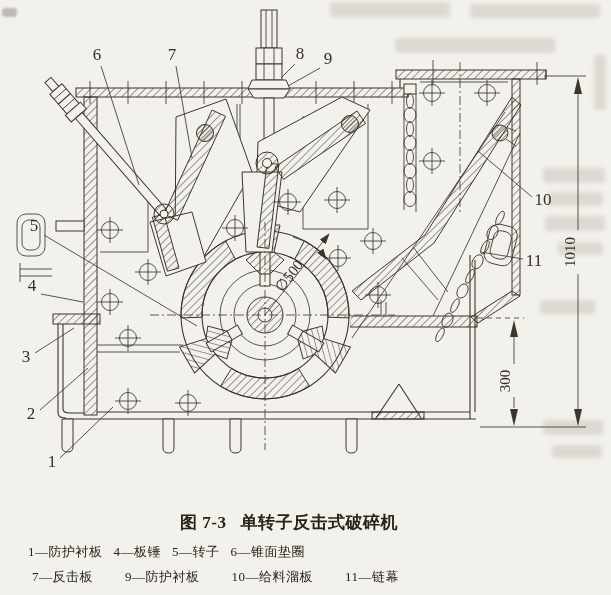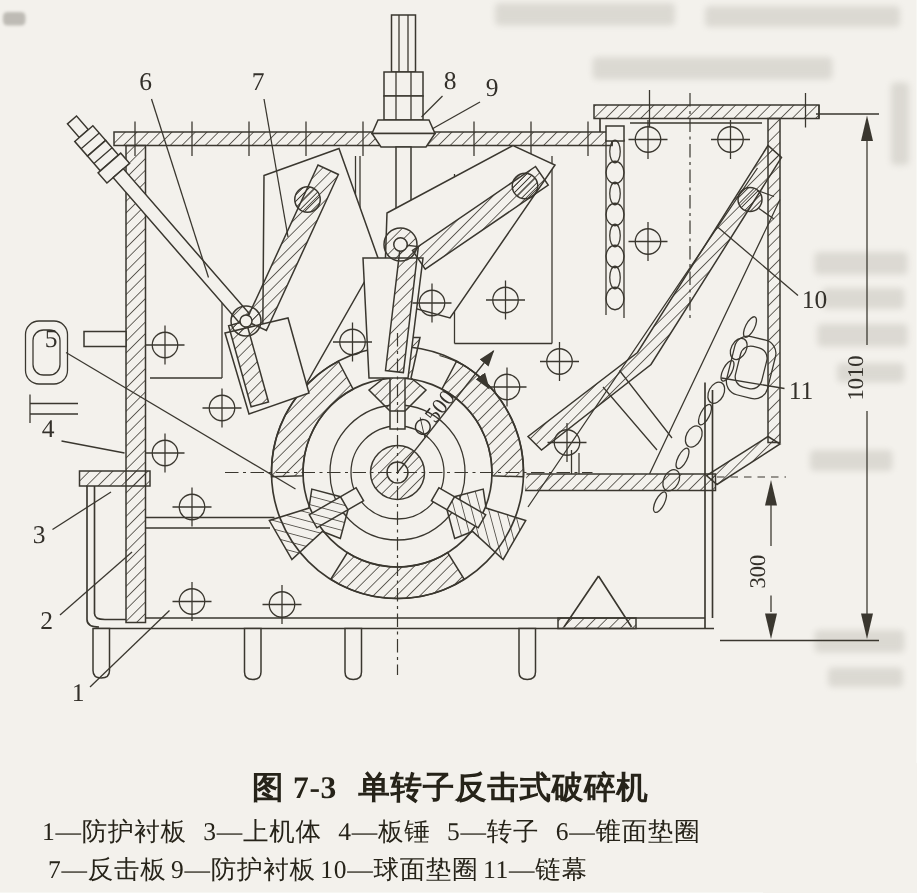--- a/index.html
+++ b/index.html
@@ -17,25 +17,25 @@
   svg .wht{fill:#f3f1ec;stroke:#3a372f;stroke-width:1;}
   svg .htch{fill:url(#h1);stroke:#3a372f;stroke-width:1;}
   svg .dhtch{fill:url(#h2);stroke:#3a372f;stroke-width:1;}
   svg .dashdot{stroke:#3a372f;stroke-width:.8;fill:none;stroke-dasharray:9 3 2 3;}
   svg .dashes{stroke:#3a372f;stroke-width:.8;fill:none;stroke-dasharray:5 4;}
   svg .ink{fill:#3a372f;}
   svg text{fill:#33302a;}
   svg text.num{font:17px "Liberation Serif",serif;}
   svg text.dim{font:15px "Liberation Serif",serif;}
   .caption{position:absolute;left:0;width:611px;color:#262319;}
-  .cap-title{top:511px;left:168px;position:absolute;font-size:21px;font-weight:bold;letter-spacing:.5px;white-space:nowrap;}
+  .cap-title{top:511px;left:180px;position:absolute;font-size:17px;font-weight:bold;letter-spacing:.5px;white-space:nowrap;}
   .cap-title .gap{display:inline-block;width:14px;}
-  .legend-row{position:absolute;display:flex;white-space:nowrap;font-size:17px;}
+  .legend-row{position:absolute;display:flex;white-space:nowrap;font-size:13px;}
   .legend-row.r1{top:543px;left:28px;gap:11px;}
-  .legend-row.r2{top:568px;left:32px;gap:3px;}
+  .legend-row.r2{top:568px;left:32px;gap:32px;}
   .legend-row .entry span{letter-spacing:.5px;}
 </style>
 </head>
 <body>
 
 <div class="page">
 
   <div class="smudge dark" style="left:2px;top:8px;width:15px;height:9px;"></div>
   <div class="smudge" style="left:330px;top:2px;width:120px;height:15px;"></div>
   <div class="smudge" style="left:470px;top:4px;width:130px;height:14px;"></div>
@@ -263,26 +263,25 @@
       <text class="num" text-anchor="middle" x="543" y="205">10</text>
       <path class="ln thin" d="M523,259 L481,252"></path>
       <text class="num" text-anchor="middle" x="534" y="266">11</text>
     </g>
   </svg>
 
   <div class="caption">
     <div class="cap-title"><span>图 7-3</span><span class="gap"></span><span>单转子反击式破碎机</span></div>
     <div class="legend-row r1">
       <span class="entry"><span>1</span><span>—</span><span>防护衬板</span></span>
-      <span class="entry"><span>3</span><span>—</span><span>上机体</span></span>
       <span class="entry"><span>4</span><span>—</span><span>板锤</span></span>
       <span class="entry"><span>5</span><span>—</span><span>转子</span></span>
       <span class="entry"><span>6</span><span>—</span><span>锥面垫圈</span></span>
     </div>
     <div class="legend-row r2">
       <span class="entry"><span>7</span><span>—</span><span>反击板</span></span>
       <span class="entry"><span>9</span><span>—</span><span>防护衬板</span></span>
-      <span class="entry"><span>10</span><span>—</span><span>球面垫圈</span></span>
+      <span class="entry"><span>10</span><span>—</span><span>给料溜板</span></span>
       <span class="entry"><span>11</span><span>—</span><span>链幕</span></span>
     </div>
   </div>
 
 </div>
 
 </body></html>

